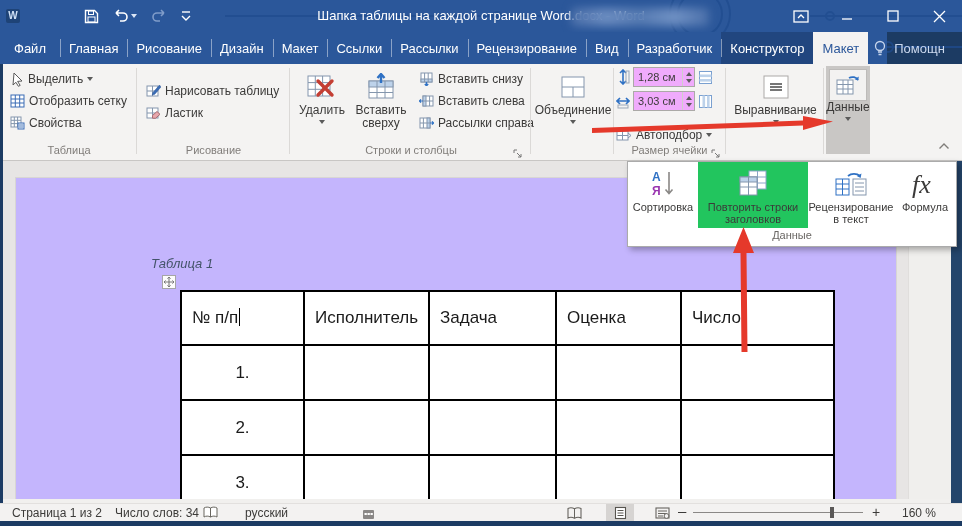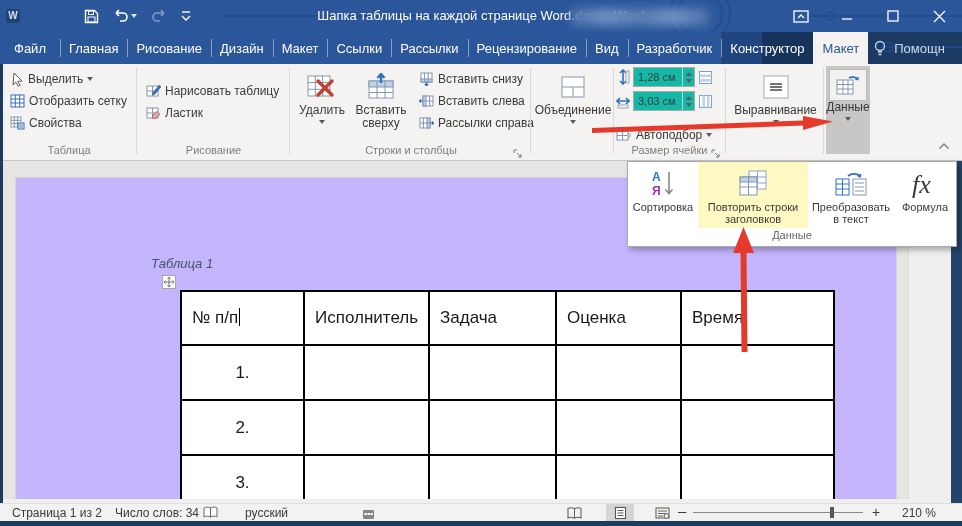--- a/index.html
+++ b/index.html
@@ -16,21 +16,21 @@
   .qbtn { display:inline-flex; align-items:center; gap:2px; }
   .tb-title { position:absolute; left:0; top:0; width:962px; height:32px; text-align:center; line-height:32px;
               color:#ffffff; font-size:13px; pointer-events:none; }
   .account-blur { position:absolute; left:571px; top:8px; width:138px; height:18px; border-radius:3px;
                   background:linear-gradient(90deg,#4a6fa9,#6b8cc0,#567bb2,#6f90c3,#4a6fa9); filter:blur(4px); }
   .win-controls { position:absolute; right:0; top:0; height:32px; display:flex; align-items:center; }
   .wc { width:46px; height:32px; display:flex; align-items:center; justify-content:center; color:#fff; font-size:12px; }
   .wc svg { display:block; }
 
   
-  .tabrow { position:absolute; left:0; top:32px; width:762px; height:32px; background:#2b579a; display:flex; align-items:stretch;text-align:center; }
+  .tabrow { position:absolute; left:0; top:32px; width:887px; height:32px; background:#2b579a; display:flex; align-items:stretch;text-align:center; }
   .tab { color:#ffffff; font-size:13px; padding:0 9px; display:flex; align-items:center; position:relative; white-space:nowrap; }
   .tab + .tab::before { content:""; position:absolute; left:0; top:7px; bottom:7px; width:1px; background:rgba(255,255,255,.45); }
   .tab.file { padding:0 14px; }
   .tab.dark { background:rgba(10,32,66,.30); }
   .tab.active { background:#f4f3f2; color:#2b579a; }
   .tab.active::before { display:none; }
   .tabrow-right { margin-left:2px; display:flex; align-items:center; gap:4px; color:#ccd9ef; font-size:13px; }
   .tr-ico { display:inline-flex; align-items:center; justify-content:center; width:30px; }
 
   
@@ -39,21 +39,21 @@
   .rg-label { position:absolute; left:0; right:0; bottom:2px; height:14px; text-align:center; font-size:11px; color:#807d7a; white-space:nowrap; }
   .rdiv { position:absolute; top:4px; height:86px; width:1px; background:#dbd9d7; }
   .sbtn { display:flex; align-items:center; gap:4px; height:22px; padding-left:6px; font-size:12px; color:#3b3a39; white-space:nowrap; }
   .bigbtn { position:absolute; top:2px; height:90px; display:flex; flex-direction:column; align-items:center; font-size:12px; color:#3b3a39; text-align:center; }
   .bigbtn .bicon { margin-top:4px; height:34px; display:flex; align-items:center; }
   .bigbtn .blabel { line-height:13px; }
   .caret { width:0; height:0; border-left:3.5px solid transparent; border-right:3.5px solid transparent; border-top:4px solid #5a5a5a; display:inline-block; }
   .bigbtn .caret { margin-top:3px; }
   .launcher { position:absolute; bottom:3px; width:12px; height:12px; }
   .spinrow { display:flex; align-items:center; gap:3px; height:22px; margin-top:2px; }
-  .spinbox { width:62px; height:20px; background:#14b8a6; border:1px solid #aba9a7; display:flex; align-items:center; }
+  .spinbox { width:62px; height:20px; background:#f0abfc; border:1px solid #aba9a7; display:flex; align-items:center; }
   .spinval { flex:1; font-size:11px; color:#3b3a39; padding-left:4px; }
   .spinarr { width:12px; height:18px; display:flex; flex-direction:column; align-items:center; justify-content:center; gap:3px; border-left:1px solid #d0cecc; }
   .tri-up { width:0;height:0;border-left:3px solid transparent;border-right:3px solid transparent;border-bottom:4px solid #5a5a5a; }
   .tri-dn { width:0;height:0;border-left:3px solid transparent;border-right:3px solid transparent;border-top:4px solid #5a5a5a; }
   .chevron-collapse { position:absolute; right:12px; bottom:6px; }
   .databtn { background:#c9c7c5; }
   .databtn .bicon { background:#f3f2f1; padding:0 5px; border:1px solid #bdbbb9; margin-top:3px; height:32px; }
 
   
   .docarea { position:absolute; left:0; top:161px; width:962px; height:344px; background:#e7e5e4; }
@@ -71,21 +71,21 @@
   .doctable tr.body td { height:55px; text-align:center; vertical-align:middle; }
   .cursorbar { display:inline-block; width:1px; height:18px; background:#000; margin-left:1px; vertical-align:-3px; }
 
   
   .flyout { position:absolute; left:627px; top:161px; width:330px; height:86px; background:#fff; border:1px solid #ababab;
             box-shadow:3px 3px 6px rgba(0,0,0,.3); z-index:5; }
   .fly-items { display:flex; height:66px; }
   .fly-btn { display:flex; flex-direction:column; align-items:center; padding-top:5px; font-size:11px; line-height:12px;
              color:#3b3a39; text-align:center; }
   .fly-btn .ficon { height:34px; display:flex; align-items:center; justify-content:center; }
-  .fly-btn.hl { background:#fef9c3; }
+  .fly-btn.hl { background:#22c55e; }
   .fly-label { height:17px; text-align:center; font-size:11px; color:#6a6764; line-height:15px; }
 
   
   .redarrow { position:absolute; z-index:9; pointer-events:none; }
 
   
   .statusbar { position:absolute; left:0; top:503px; width:962px; height:18px; background:#f3f2f1; border-top:1px solid #e2e0de;
                font-size:12px; color:#3c3b39; }
   .sb-item { position:absolute; top:0; height:18px; line-height:18px; white-space:nowrap; }
   .viewbtn { position:absolute; top:0; width:28px; height:18px; display:flex; align-items:center; justify-content:center; }
@@ -433,21 +433,21 @@
             <col style="width:127px">
             <col style="width:125px">
             <col style="width:153px">
           </colgroup>
         <tbody>
             <tr class="hdr">
           <td><span>№ п/п</span><span class="cursorbar"></span></td>
           <td><span>Исполнитель</span></td>
           <td><span>Задача</span></td>
           <td><span>Оценка</span></td>
-          <td><span>Время</span></td>
+          <td><span>Число</span></td>
         </tr>
         <tr class="body">
           <td>1.</td>
           <td></td>
           <td></td>
           <td></td>
           <td></td>
         </tr>
         <tr class="body">
           <td>2.</td>
@@ -497,21 +497,21 @@
         <span class="ficon">
           <svg width="34" height="30" viewBox="0 0 34 30">
               <path d="M14 7a8 6 0 0 1 12 0" fill="none" stroke="#2f71c4" stroke-width="1.8"></path>
               <path d="M27.5 4.5l-.9 4.4-3.8-1.8z" fill="#2f71c4"></path>
               <rect x="2" y="10" width="13" height="16" fill="#fff" stroke="#2f71c4"></rect>
               <path d="M2 15h13M2 20h13M8.5 10v16" stroke="#2f71c4"></path>
               <rect x="19" y="10" width="13" height="16" fill="#fff" stroke="#8496ad"></rect>
               <path d="M21 14h9M21 18h9M21 22h9" stroke="#8496ad"></path>
             </svg>
         </span>
-        <span>Преобразовать в текст</span>
+        <span>Рецензирование в текст</span>
       </div>
       <div class="fly-btn" style="width:62px">
         <span class="ficon">
           <svg width="34" height="30" viewBox="0 0 34 30">
               <text x="4" y="24" font-size="26" font-style="italic" fill="#3b3a39" font-family="Liberation Serif, DejaVu Serif, serif">fx</text>
             </svg>
         </span>
         <span>Формула</span>
       </div>
     </div>
@@ -562,17 +562,17 @@
       <svg width="15" height="12" viewBox="0 0 15 12">
           <rect x="1" y="1" width="13" height="10" fill="none" stroke="#66645f" stroke-width="1.1"></rect>
           <path d="M3 4h9M3 6.5h9M3 9h5" stroke="#66645f"></path>
           <circle cx="11.5" cy="9" r="2.4" fill="#f3f2f1" stroke="#66645f"></circle>
         </svg>
     </span>
     <span class="sb-item" style="left:678px;font-size:15px;top:-2px">–</span>
     <div class="zoomtrack" style="left:693px;width:170px"></div>
     <div class="zoomthumb" style="left:830px"></div>
     <span class="sb-item" style="left:872px;font-size:14px;top:-1px">+</span>
-    <span class="sb-item" style="left:902px">210 %</span>
+    <span class="sb-item" style="left:902px">160 %</span>
   </div>
   <div class="edge-bottom"></div>
 
 </div>
 
 </body></html>

